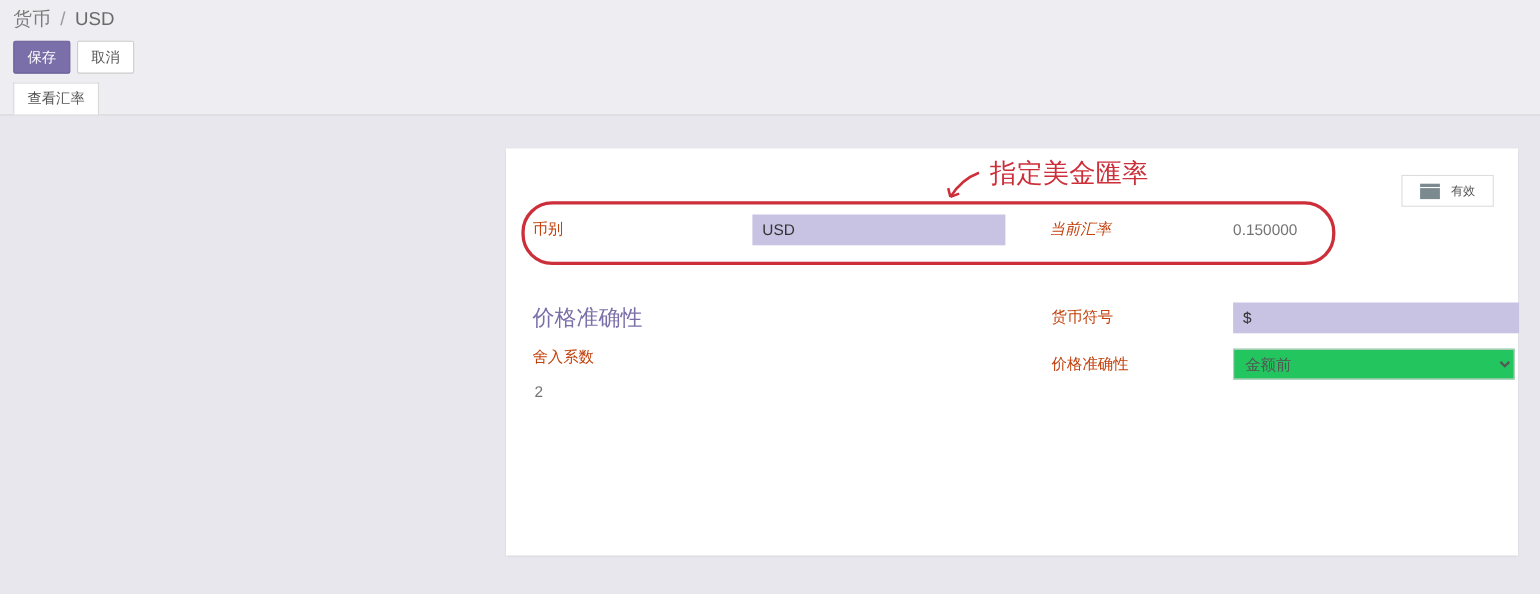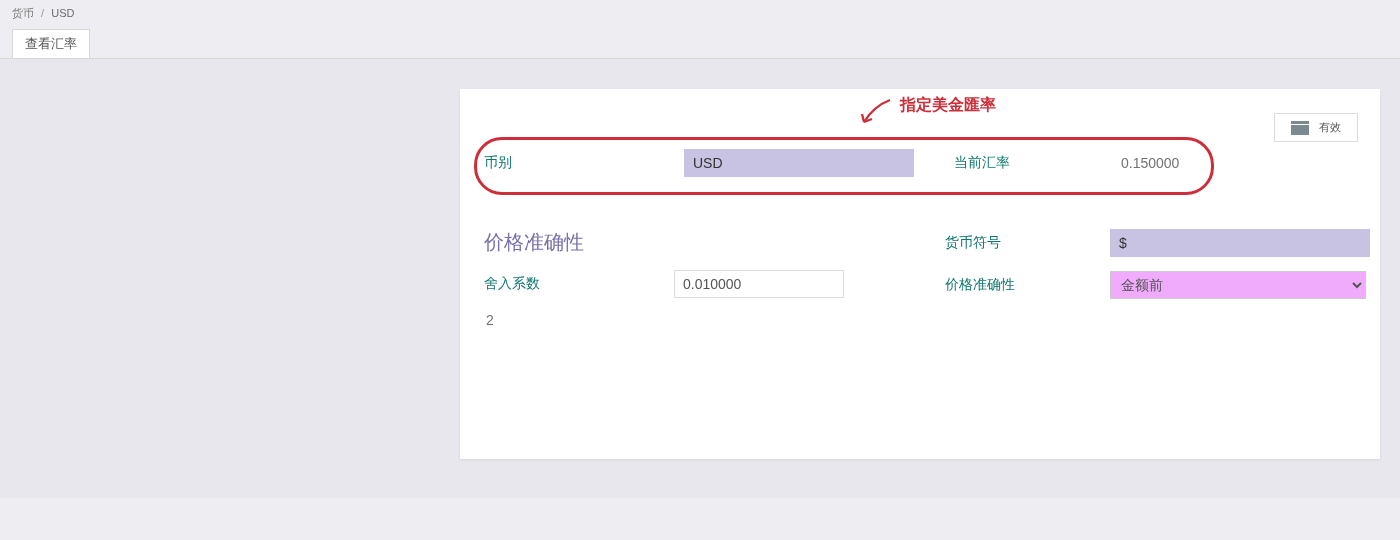--- a/index.html
+++ b/index.html
@@ -11,21 +11,21 @@
     body {
       background: #eeedf2;
       width: 1400px;
       height: 540px;
       overflow: hidden;
     }
     .header-area {
       padding: 6px 12px 0 12px;
     }
     .breadcrumb {
-      font-size: 11px;
+      font-size: 17px;
       color: #7a7a7a;
       margin-bottom: 8px;
     }
     .breadcrumb .main {
       color: #7a7a7a;
     }
     .breadcrumb .sep {
       color: #9a9a9a;
       margin: 0 4px;
     }
@@ -75,23 +75,23 @@
       width: 920px;
       min-height: 370px;
       box-shadow: 0 1px 2px rgba(0,0,0,0.08);
       position: relative;
       padding: 20px 24px;
     }
     .annotation {
       position: absolute;
       top: 6px;
       left: 400px;
-      font-size: 16px;
+      font-size: 24px;
       color: #cc2e3a;
-      font-weight: 700;
+      font-weight: 400;
       display: flex;
       align-items: flex-end;
       gap: 2px;
     }
     .annotation svg {
       margin-right: 4px;
       margin-bottom: -12px;
     }
     .status-btn {
       position: absolute;
@@ -136,25 +136,26 @@
       margin-top: 40px;
       align-items: center;
       gap: 0;
     }
     .field-group {
       display: flex;
       align-items: center;
     }
     .label {
       font-size: 14px;
-      color: #0f766e;
+      color: #c2410c;
       width: 200px;
     }
     .label-narrow {
       width: 165px;
+      font-style: italic;
     }
     .input-h {
       width: 230px;
       padding: 5px 8px;
       font-size: 14px;
       border: 1px solid transparent;
       background: #c8c2e3;
       color: #333;
     }
     .input-plain {
@@ -166,21 +167,21 @@
       color: #555;
     }
     .static-val {
       font-size: 14px;
       color: #737373;
       padding-left: 2px;
     }
     .sections {
       display: flex;
       margin-top: 52px;
-      gap: 1px;
+      gap: 12px;
     }
     .col {
       flex: 0 0 460px;
     }
     .col2 {
       flex: 1;
     }
     .section-title {
       font-size: 20px;
       color: #7a6fa8;
@@ -204,32 +205,36 @@
       font-size: 14px;
       border: 1px solid transparent;
       background: #c8c2e3;
       color: #333;
     }
     .select {
       width: 256px;
       padding: 4px 6px;
       font-size: 14px;
       border: 1px solid #ccc;
-      background: #f0abfc;
+      background: #22c55e;
       color: #555;
     }
   </style>
 </head>
 <body>
 
 <div class="header-area">
   <div class="breadcrumb">
     <span class="main">货币</span>
     <span class="sep">/</span>
     <span class="cur">USD</span>
+  </div>
+  <div class="action-row">
+    <button class="btn btn-primary">保存</button>
+    <button class="btn">取消</button>
   </div>
   <div class="tab-row">
     <div class="tab">查看汇率</div>
   </div>
 </div>
 
 <div class="panel-wrap">
   <div class="panel">
 
     <div class="annotation">
@@ -256,21 +261,20 @@
         <div class="label label-narrow">当前汇率</div>
         <div class="static-val">0.150000</div>
       </div>
     </div>
 
     <div class="sections">
       <div class="col">
         <div class="section-title">价格准确性</div>
         <div class="form-row">
           <div class="label">舍入系数</div>
-          <input class="input-plain" value="0.010000" style="">
         </div>
         <div class="form-row">
           <div class="static-val">2</div>
         </div>
       </div>
       <div class="col2">
         <div class="form-row">
           <div class="label">货币符号</div>
           <input class="input-sym" value="$" style="">
         </div>

